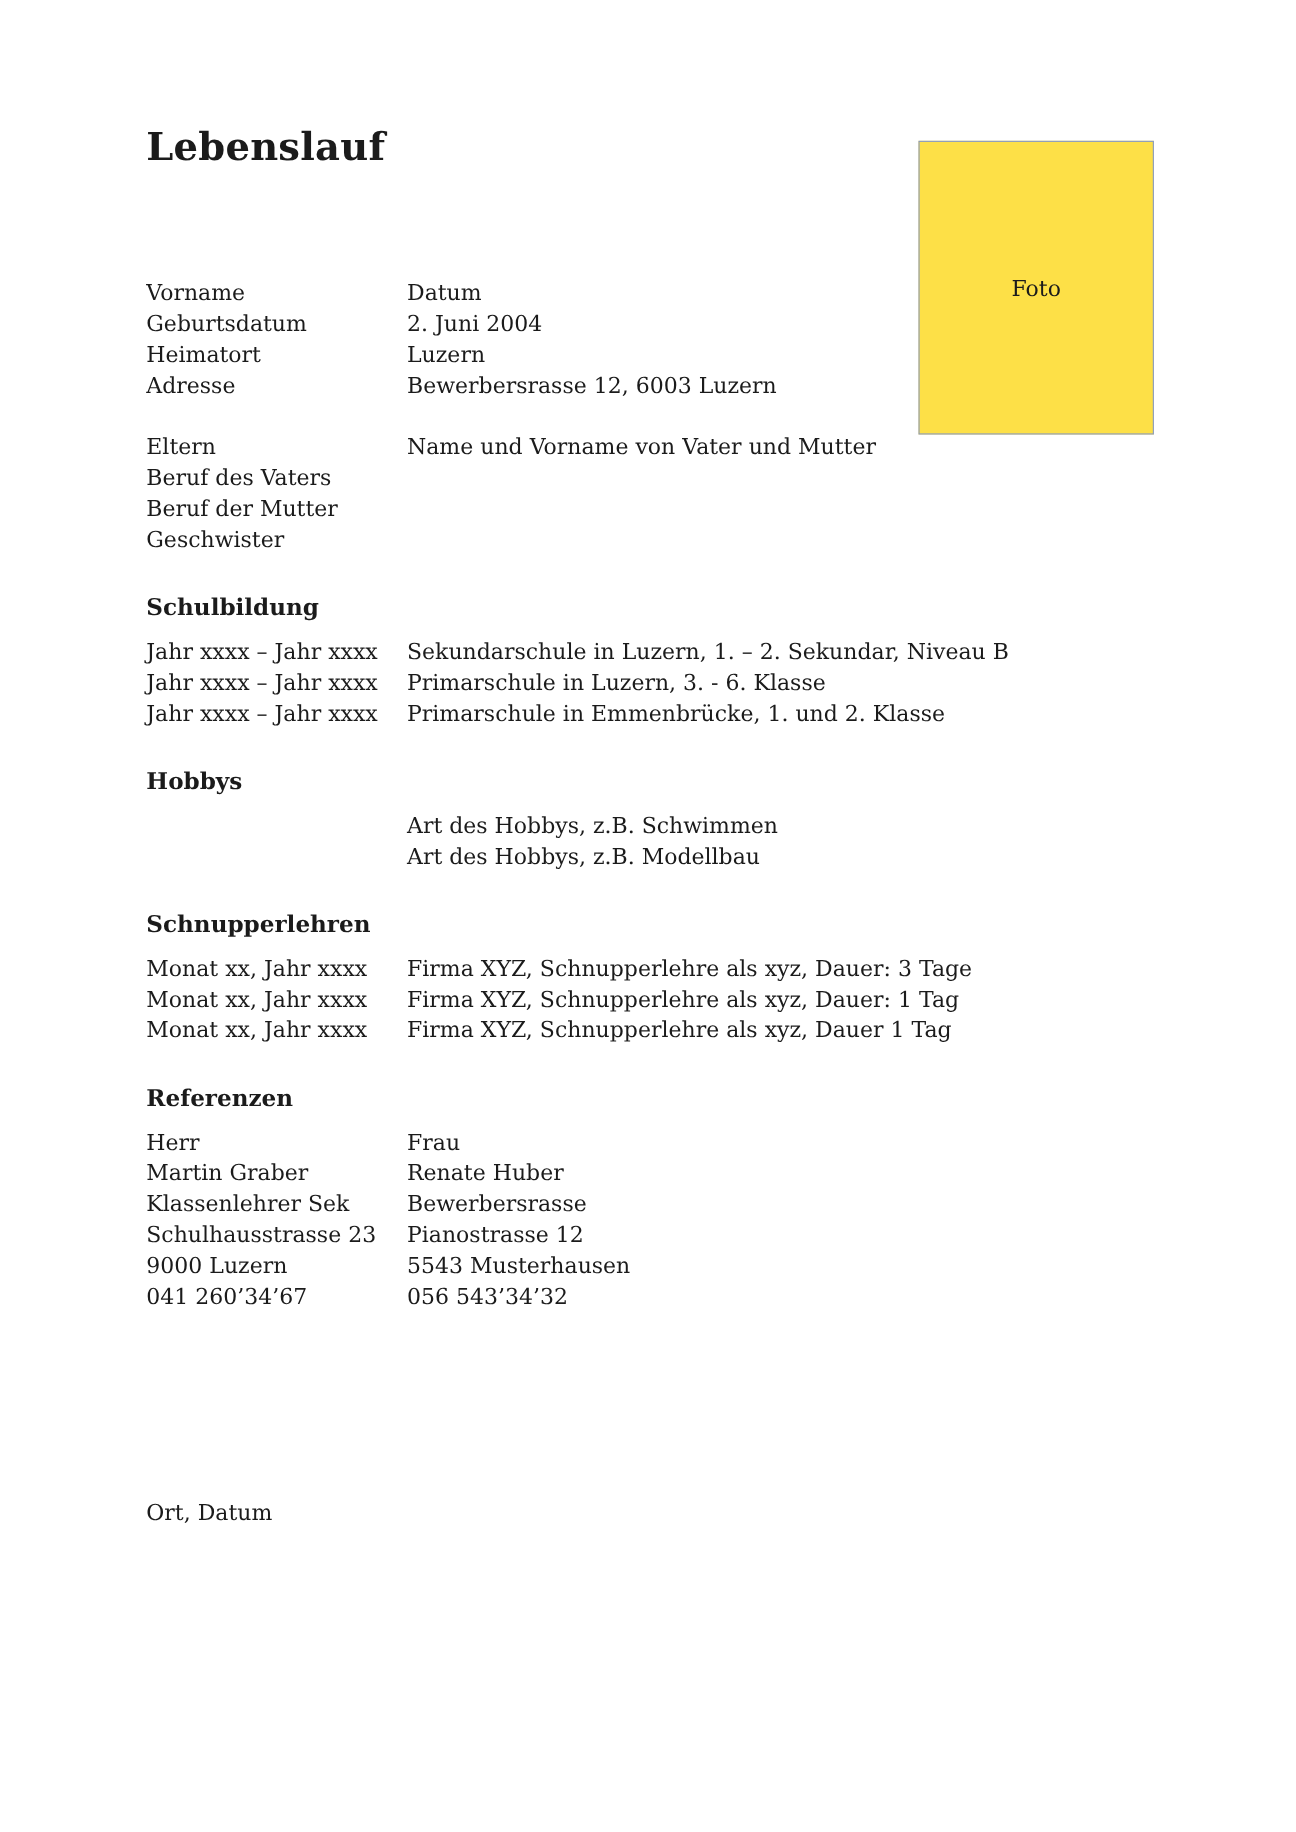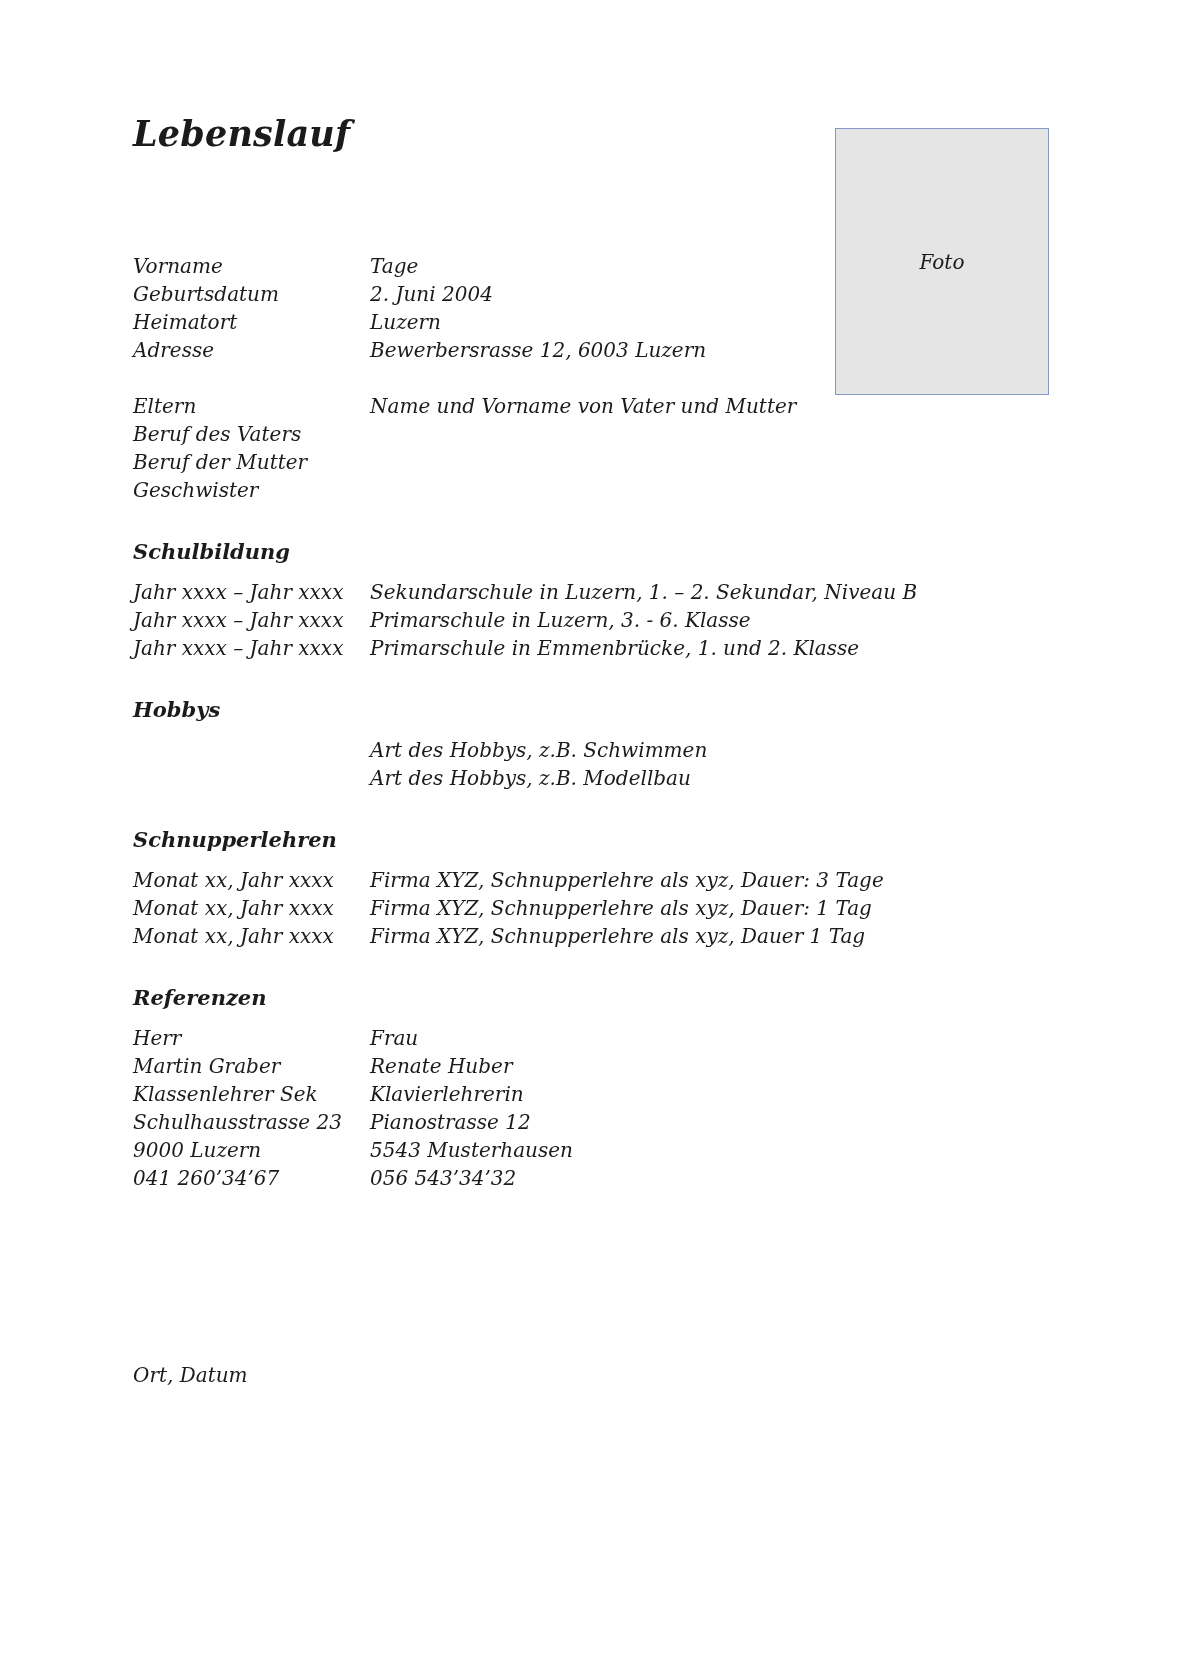--- a/index.html
+++ b/index.html
@@ -11,39 +11,38 @@
     color: #1b1b1b;
     font-size: 20px;
     position: relative;
     overflow: hidden;
   }
   .page {
     position: relative;
     width: 1123px;
     height: 1665px;
     padding: 114px 52px 0 133px;
-    font-style: italic;
   }
   .doc-title {
     font-size: 35px;
     font-weight: 700;
     line-height: 40px;
     letter-spacing: 0.2px;
   }
   .photo-box {
     position: absolute;
     left: 835px;
     top: 128px;
     width: 214px;
     height: 267px;
     border: 1.5px solid #8799c6;
     display: flex;
     align-items: center;
     justify-content: center;
-    background: #e5e5e5;
+    background: #fde047;
   }
   .photo-box span { font-size: 20px; }
   .block { line-height: 28px; }
   .row {
     display: grid;
     grid-template-columns: 237px 1fr;
     line-height: 28px;
   }
   .personal-block   { margin-top: 98px; }
   .family-block     { margin-top: 28px; }
@@ -71,21 +70,21 @@
 
   <h1 class="doc-title">Lebenslauf</h1>
 
   <div class="photo-box" style="border-color: rgb(135, 153, 198);">
     <span>Foto</span>
   </div>
 
   <section class="block personal-block">
     <div class="row">
       <span>Vorname</span>
-      <span>Tage</span>
+      <span>Datum</span>
     </div>
     <div class="row">
       <span>Geburtsdatum</span>
       <span>2. Juni 2004</span>
     </div>
     <div class="row">
       <span>Heimatort</span>
       <span>Luzern</span>
     </div>
     <div class="row">
@@ -166,21 +165,21 @@
       <div>Herr</div>
       <div>Martin Graber</div>
       <div>Klassenlehrer Sek</div>
       <div>Schulhausstrasse 23</div>
       <div>9000 Luzern</div>
       <div>041 260’34’67</div>
     </div>
     <div class="ref-col">
       <div>Frau</div>
       <div>Renate Huber</div>
-      <div>Klavierlehrerin</div>
+      <div>Bewerbersrasse</div>
       <div>Pianostrasse 12</div>
       <div>5543 Musterhausen</div>
       <div>056 543’34’32</div>
     </div>
   </section>
 
   <div class="footer-line">Ort, Datum</div>
 
 </div>
 

